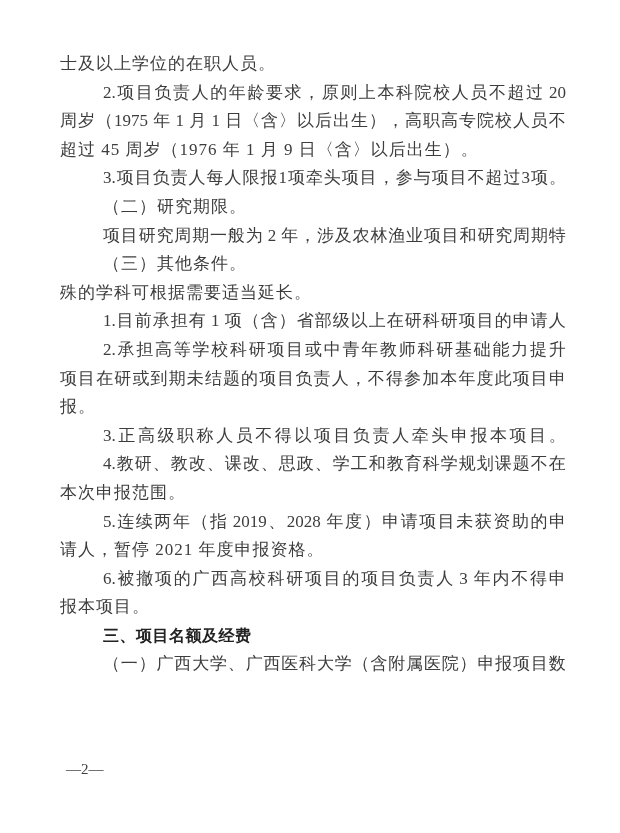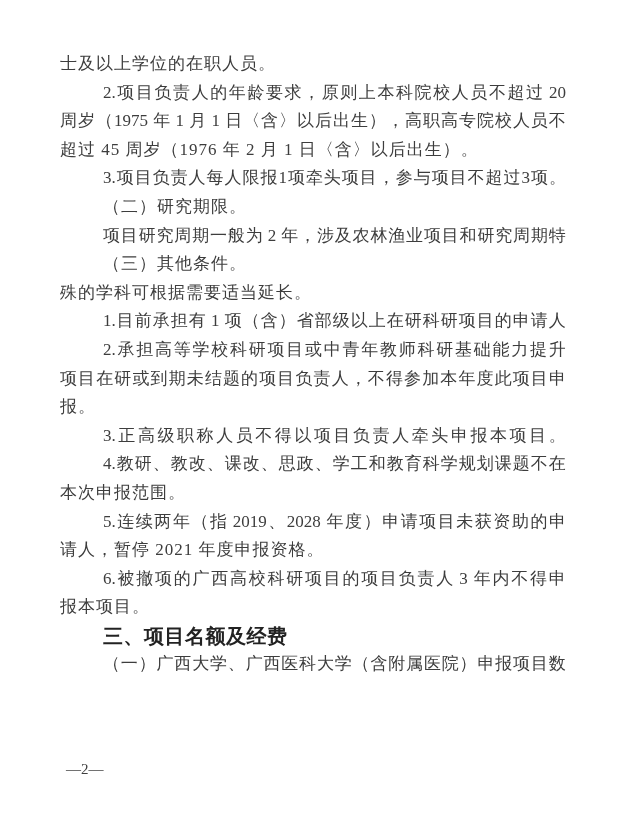--- a/index.html
+++ b/index.html
@@ -38,21 +38,21 @@
   }
   .line.justify span {
     white-space: pre;
   }
   .line.indent {
     padding-left: 43px;
   }
   .line.bold {
     font-weight: 700;
     font-family: "Liberation Sans", "DejaVu Sans", sans-serif;
-    font-size: 20px;
+    font-size: 16px;
     color: #222222;
     letter-spacing: 0.5px;
   }
   .page-footer {
     position: absolute;
     left: 66px;
     top: 761px;
     font-size: 15px;
     color: #3f3f3f;
     font-family: "Liberation Serif", "DejaVu Serif", serif;
@@ -113,21 +113,21 @@
         <span>高</span>
         <span>职</span>
         <span>高</span>
         <span>专</span>
         <span>院</span>
         <span>校</span>
         <span>人</span>
         <span>员</span>
         <span>不</span>
       </div>
-      <div class="line">超过 45 周岁（1976 年 2 月 1 日〈含〉以后出生）。</div>
+      <div class="line">超过 45 周岁（1976 年 1 月 9 日〈含〉以后出生）。</div>
       <div class="line justify indent">
         <span>3.</span>
         <span>项</span>
         <span>目</span>
         <span>负</span>
         <span>责</span>
         <span>人</span>
         <span>每</span>
         <span>人</span>
         <span>限</span>

